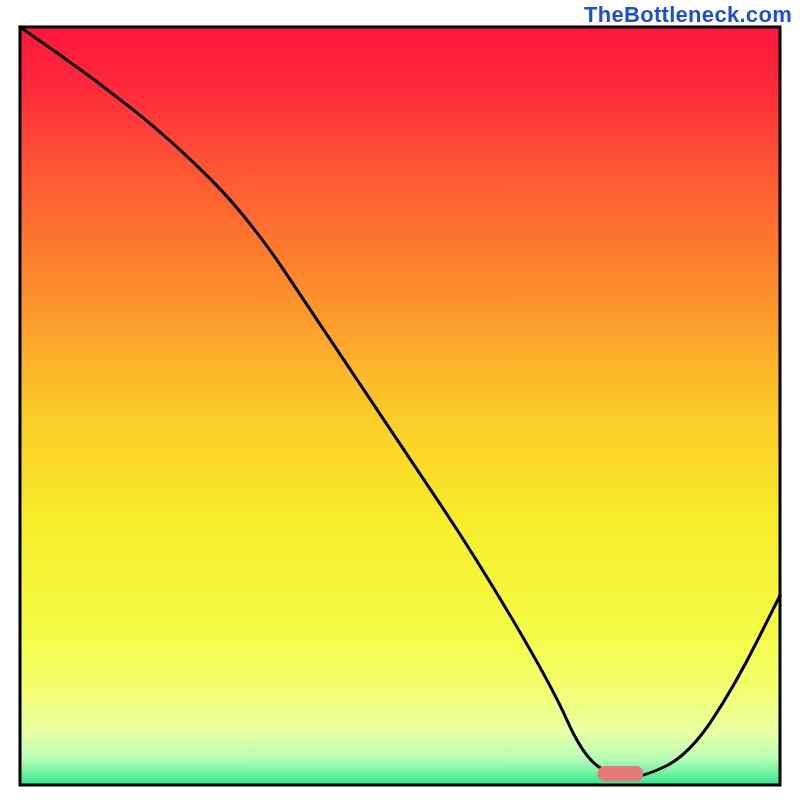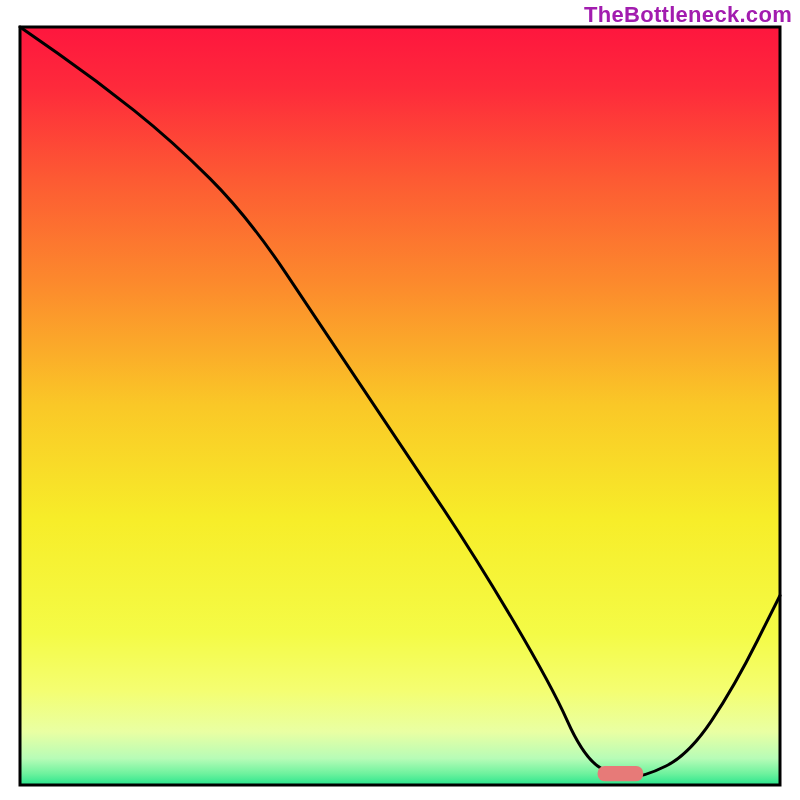--- a/index.html
+++ b/index.html
@@ -15,21 +15,21 @@
     position: relative;
     width: 800px;
     height: 800px;
   }
   .watermark {
     position: absolute;
     top: 2px;
     right: 8px;
     font-size: 22px;
     font-weight: 600;
-    color: #a21caf;
+    color: #1d4ed8;
     letter-spacing: 0.3px;
   }
   svg {
     position: absolute;
     left: 0;
     top: 0;
   }
 </style>
 </head>
 <body>

